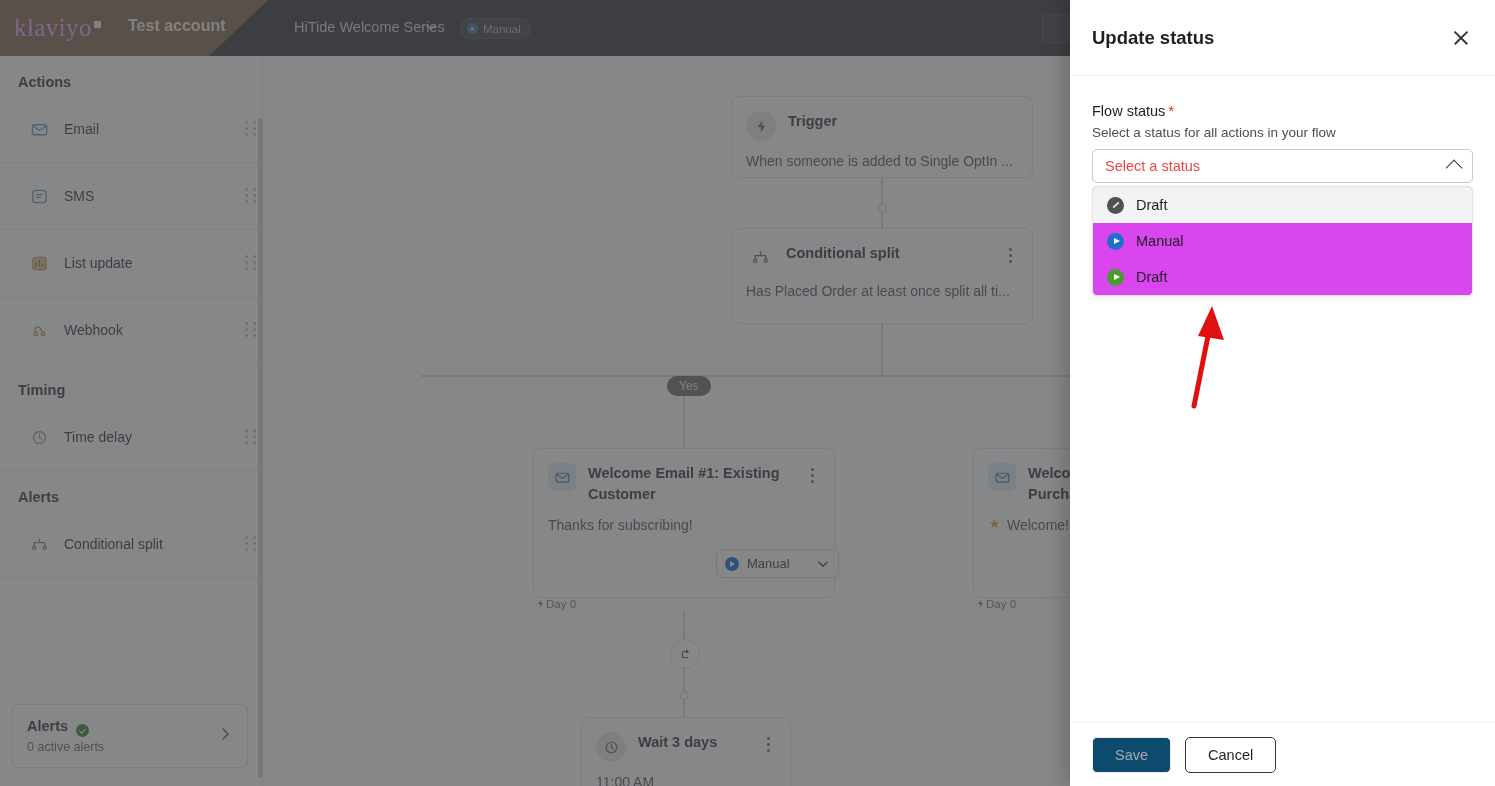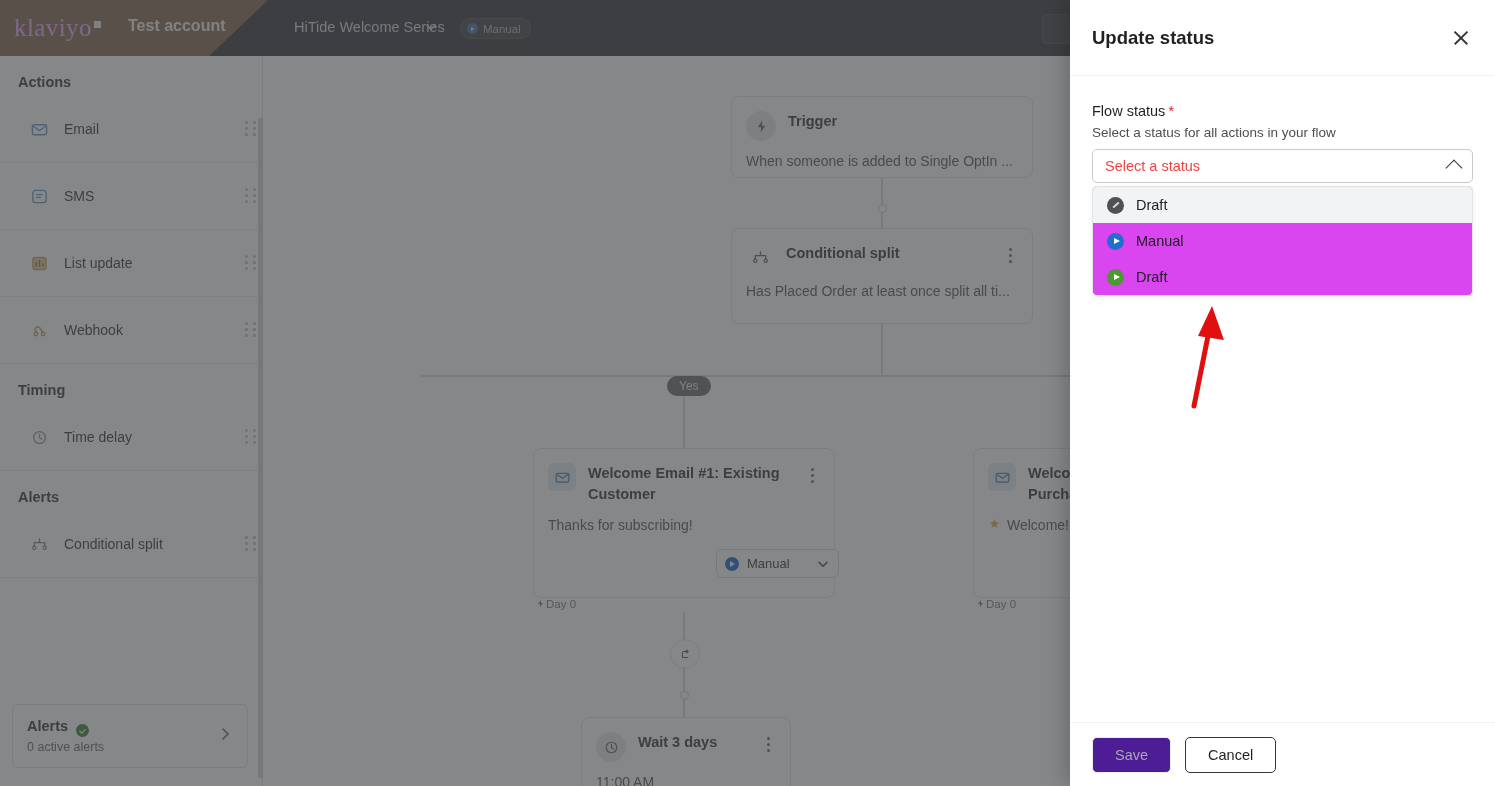--- a/index.html
+++ b/index.html
@@ -96,21 +96,21 @@
   .opt.hl{background:#f2f3f4;}
   .oic{width:17px;height:17px;border-radius:50%;display:flex;align-items:center;justify-content:center;flex:0 0 17px;}
   .oic.draft{background:#4f5153;}
   .oic.manual{background:#1f6fd0;}
   .oic.live{background:#4a9b2f;}
   .oic .tri{width:0;height:0;border-left:6px solid #fff;border-top:3.5px solid transparent;border-bottom:3.5px solid transparent;margin-left:2px;}
   .oic .pen{width:8px;height:2px;background:#d9dadb;transform:rotate(-40deg);border-radius:1px;}
   .modal-ft{position:absolute;left:0;bottom:0;width:425px;height:64px;display:flex;align-items:center;
     padding:0 22px;box-sizing:border-box;gap:14px;border-top:1px solid #f2f2f2;}
   .btn{height:36px;border-radius:5px;font-size:14.5px;display:flex;align-items:center;justify-content:center;padding:0 22px;box-sizing:border-box;}
-  .btn-save{background:#4c1d95;color:#a9abad;border:1px solid #ededee;cursor:not-allowed;}
+  .btn-save{background:#0c4a6e;color:#a9abad;border:1px solid #ededee;cursor:not-allowed;}
   .btn-cancel{background:#fff;color:#1f2022;border:1px solid #35373a;cursor:pointer;}
 
   .arrow-anno{position:absolute;left:1180px;top:300px;width:60px;height:110px;pointer-events:none;}
 </style>
 </head>
 <body>
 
 <div id="app">
 
   <div class="topbar">

